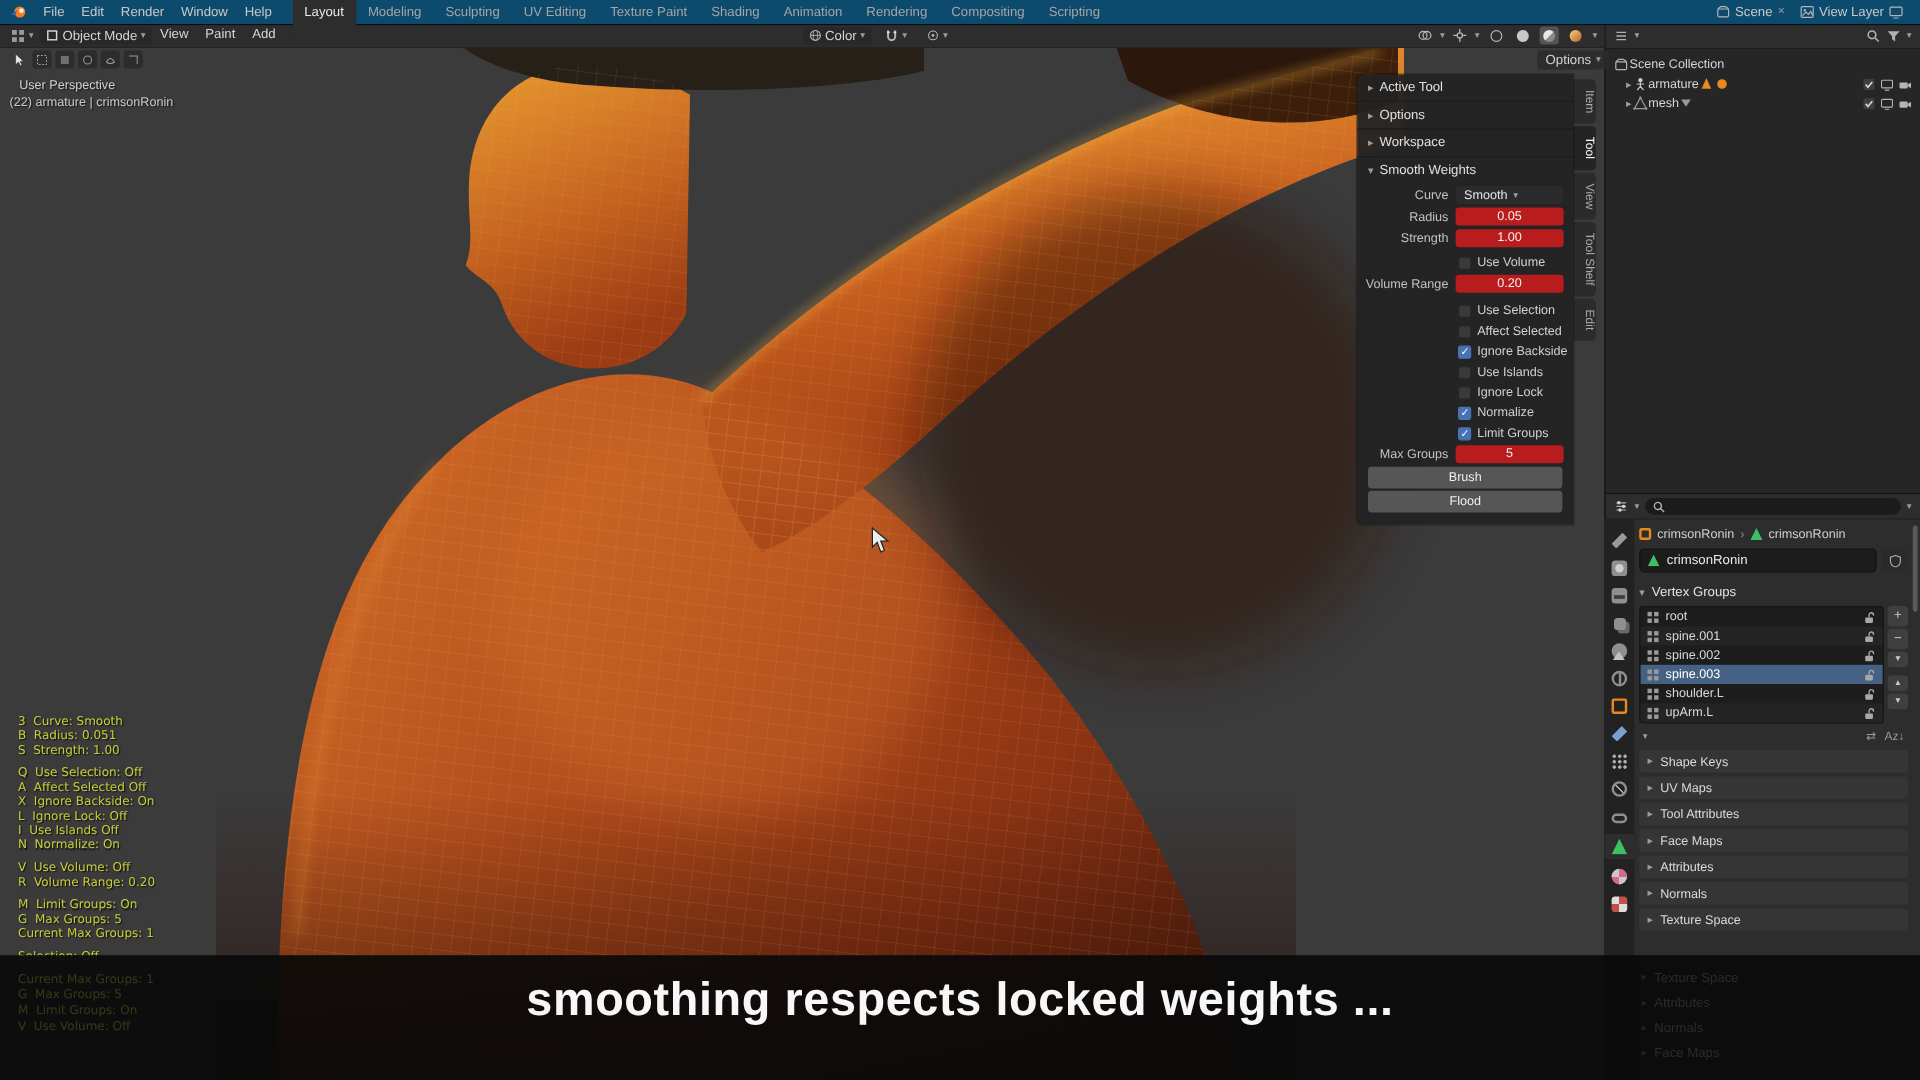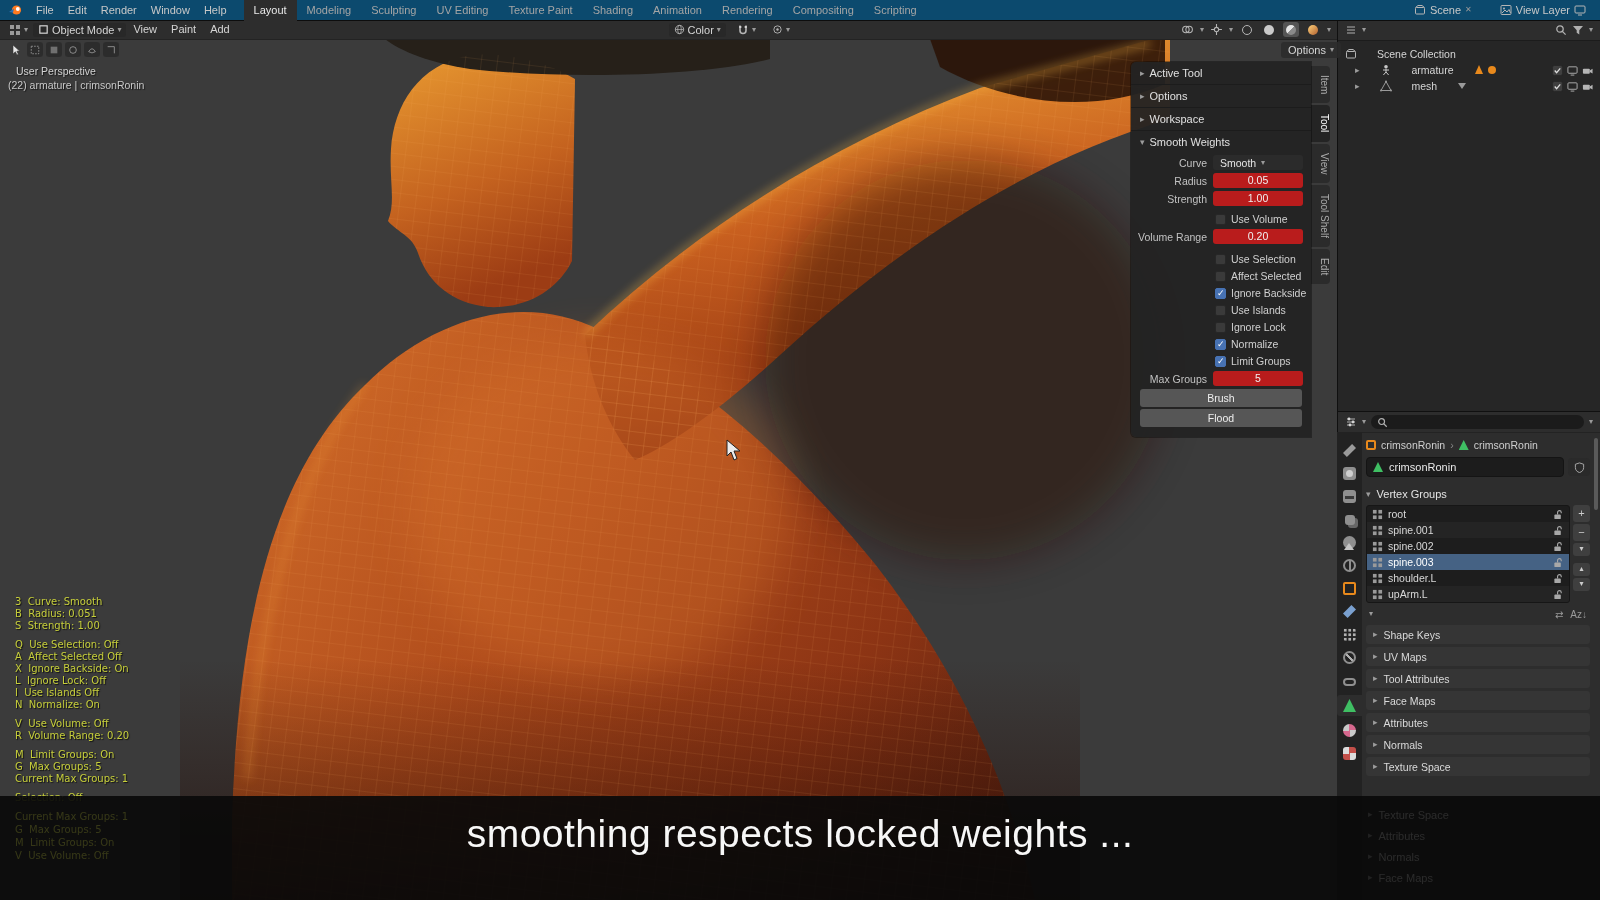--- a/index.html
+++ b/index.html
@@ -11,21 +11,21 @@
   .chev{color:#9a9a9a;font-size:8px;line-height:1}
 
   
   #topbar{position:absolute;left:0;top:0;width:1600px;height:20px;background:#0c4a6e;
           display:flex;align-items:center;border-bottom:1px solid #0d0d0d;z-index:50}
   .blogo{margin:0 6px 0 8px;display:flex}
   .mi{padding:0 7px;line-height:20px;color:#c8c8c8}
   .ws{display:flex;margin-left:10px}
   .ws-tab{padding:16px 10px;line-height:20px;color:#a5a5a5;border-radius:5px 5px 0 0}
   .ws-tab.active{background:#2d2d2d;color:#e8e8e8}
-  .tb-right{margin-left:auto;display:flex;align-items:center;gap:20px;padding-right:10px;color:#c8c8c8}
+  .tb-right{margin-left:auto;display:flex;align-items:center;gap:4px;padding-right:10px;color:#c8c8c8}
   .tb-right .seg{display:flex;align-items:center;gap:4px;padding:0 4px}
 
   
   #vph{position:absolute;left:0;top:20px;width:1337px;height:19px;background:#2d2d2d;
        display:flex;align-items:center;z-index:40;border-bottom:1px solid #232323}
   .hbtn{display:flex;align-items:center;gap:3px;padding:1px 5px;border-radius:3px;color:#d5d5d5}
   .hbtn.dark{background:#282828}
   .hmenu{padding:0 7px;color:#d5d5d5;line-height:19px}
   .flexspace{flex:1}
   .hgrp{display:flex;align-items:center;gap:6px}
@@ -73,21 +73,21 @@
   #ntabs{position:absolute;left:1311px;top:66px;width:20px;z-index:29;display:flex;flex-direction:column;gap:2px}
   .ntab{writing-mode:vertical-rl;background:#2b2b2b;color:#ababab;border-radius:0 4px 4px 0;
         padding:9px 0;font-size:10px;text-align:center;width:19px;box-sizing:border-box}
   .ntab.active{background:rgba(35,35,35,.95);color:#fff}
 
   
   #outliner{position:absolute;left:1337px;top:20px;width:263px;height:392px;background:#262626;
             border-left:1px solid #101010;border-bottom:1px solid #101010;box-sizing:border-box;z-index:10}
   .ol-hdr{height:20px;background:#2d2d2d;display:flex;align-items:center;padding:0 7px;gap:5px;border-bottom:1px solid #1c1c1c}
   .ol-body{padding-top:5px}
-  .ol-row{height:16px;display:flex;align-items:center;gap:20px;padding:0 7px;color:#d5d5d5;font-size:10.5px}
+  .ol-row{height:16px;display:flex;align-items:center;gap:1px;padding:0 7px;color:#d5d5d5;font-size:10.5px}
   .ind1{padding-left:17px}
   .ol-ic{margin-left:auto;display:flex;gap:4px;align-items:center}
   .badge{display:flex}
 
   
   #props{position:absolute;left:1337px;top:412px;width:263px;height:488px;background:#2d2d2d;
          border-left:1px solid #101010;box-sizing:border-box;z-index:10}
   .pr-hdr{height:20px;display:flex;align-items:center;gap:5px;padding:0 7px;border-bottom:1px solid #232323}
   .pr-search{flex:1;height:14px;background:#1b1b1b;border-radius:7px;display:flex;align-items:center;padding:0 6px;gap:4px}
   #ptabs{position:absolute;left:1337px;top:432px;width:25px;height:468px;background:#222;
@@ -132,21 +132,21 @@
   .sbtn{width:17px;height:17px;background:#3f3f3f;border-radius:3px;color:#ccc;text-align:center;line-height:16px;font-size:11px}
   .sbtn.small{height:13px;line-height:12px;font-size:8px}
   .vg-filter{height:16px;display:flex;align-items:center;gap:8px;margin-top:3px;color:#9a9a9a;padding:0 3px;font-size:10px}
   .vg-filter .right{margin-left:auto;display:flex;gap:7px;align-items:center}
   .cpanel{height:19px;margin-top:3px;background:#353535;border-radius:3px;display:flex;align-items:center;gap:6px;padding:0 7px;color:#dadada;font-size:10.5px}
   #pscroll{position:absolute;left:1594px;top:438px;width:4px;height:72px;background:#5a5a5a;border-radius:2px;z-index:12}
 
   
   #caption{position:absolute;left:0;top:796px;width:1600px;height:104px;background:rgba(10,10,10,.92);z-index:60}
   .cap-text{position:absolute;left:0;right:0;top:16px;text-align:center;font-size:39px;color:#f7f7f7;
-            font-weight:400;letter-spacing:.5px}
+            font-weight:700;letter-spacing:.5px}
   .ghostL{position:absolute;left:15px;top:14px;opacity:.22;color:#c6ce3a;font:10px "DejaVu Sans",sans-serif}
   .ghostL div{line-height:13px;white-space:pre}
   .ghostR{position:absolute;left:1368px;top:8px;opacity:.15;color:#d5d5d5;width:210px}
   .ghostR div{height:21px;display:flex;align-items:center;gap:6px}
 </style>
 </head>
 <body>
 
 <svg width="0" height="0" style="position:absolute">
   <defs>

